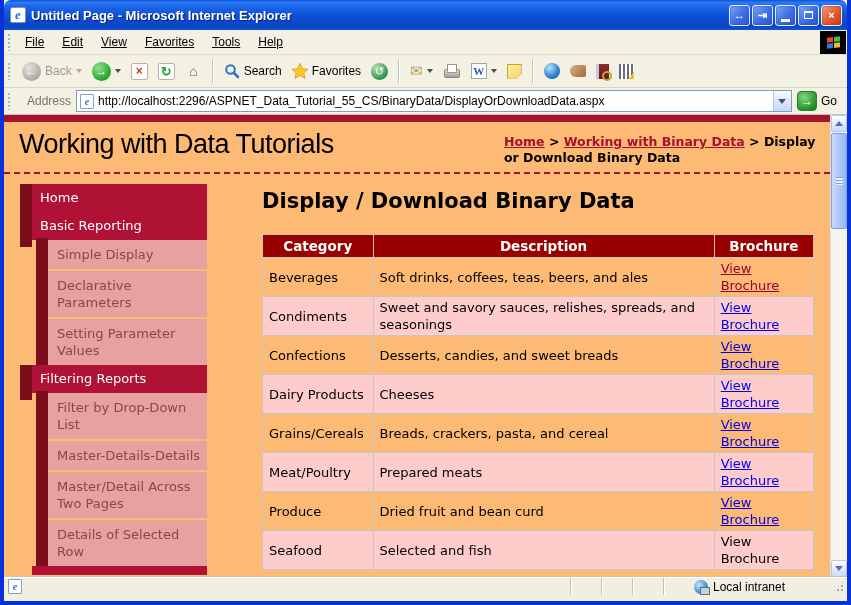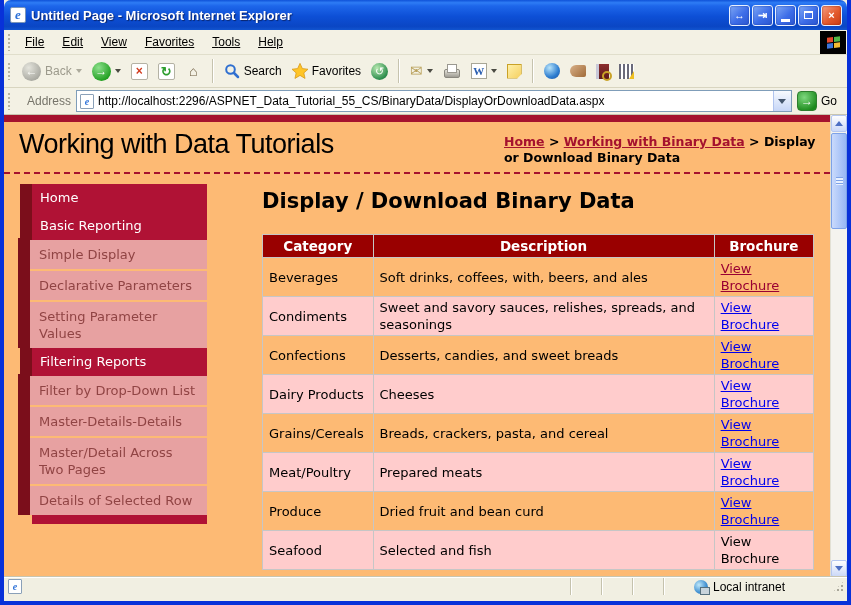--- a/index.html
+++ b/index.html
@@ -104,21 +104,21 @@
   .site-title{font-family:"Liberation Sans",sans-serif;font-size:27px;color:#000;letter-spacing:-0.5px;}
   .breadcrumb{width:312px;font-size:12.5px;font-weight:bold;color:#000;line-height:16px;margin-top:5px;}
   .breadcrumb a{color:var(--accent_red,#A5122E);text-decoration:underline;cursor:pointer;}
   .page-body{flex:1;display:flex;padding-top:10px;min-height:0;overflow:hidden;}
   
   .sidebar{width:187px;flex:0 0 187px;margin-left:16px;}
   .side-header{position:relative;margin-left:12px;background:var(--crimson,#B01235);color:#fff;
     font-size:13px;padding:6px 6px 6px 8px;line-height:16px;cursor:pointer;}
   .side-header::before{content:"";position:absolute;left:-12px;top:0;bottom:-7px;width:12px;
     background:var(--dark_maroon,#7B0E1B);}
-  .side-sub{position:relative;margin-left:10px;background:var(--menu_pink,#E7A1A1);
+  .side-sub{position:relative;margin-left:28px;background:var(--menu_pink,#E7A1A1);
     color:var(--sub_text,#904444);font-size:13px;line-height:17px;padding:6px 6px 6px 9px;cursor:pointer;}
   .side-sub::before{content:"";position:absolute;left:-12px;top:-2px;bottom:0;width:12px;
     background:var(--dark_maroon,#7B0E1B);}
   .side-sub + .side-sub{margin-top:2px;}
   .side-partial{height:9px;padding:0;overflow:hidden;}
   .side-partial::before{bottom:0;}
   
   .main{margin-left:55px;width:537px;}
   .main h1{font-size:21px;font-weight:bold;color:#000;margin:5px 0 0;font-family:"DejaVu Sans",sans-serif;}
   table.grid{border-collapse:collapse;margin-top:21px;width:552px;font-size:13px;
@@ -311,21 +311,21 @@
             <thead>
               <tr>
                 <th>Category</th>
                 <th>Description</th>
                 <th>Brochure</th>
               </tr>
             </thead>
             <tbody>
               <tr>
                 <td class="cat">Beverages</td>
-                <td class="desc">Soft drinks, coffees, with, beers, and ales</td>
+                <td class="desc">Soft drinks, coffees, teas, beers, and ales</td>
                 <td class="broch"><a data-style="visited">View Brochure</a></td>
               </tr>
               <tr class="alt">
                 <td class="cat">Condiments</td>
                 <td class="desc">Sweet and savory sauces, relishes, spreads, and seasonings</td>
                 <td class="broch"><a data-style="link">View Brochure</a></td>
               </tr>
               <tr>
                 <td class="cat">Confections</td>
                 <td class="desc">Desserts, candies, and sweet breads</td>

